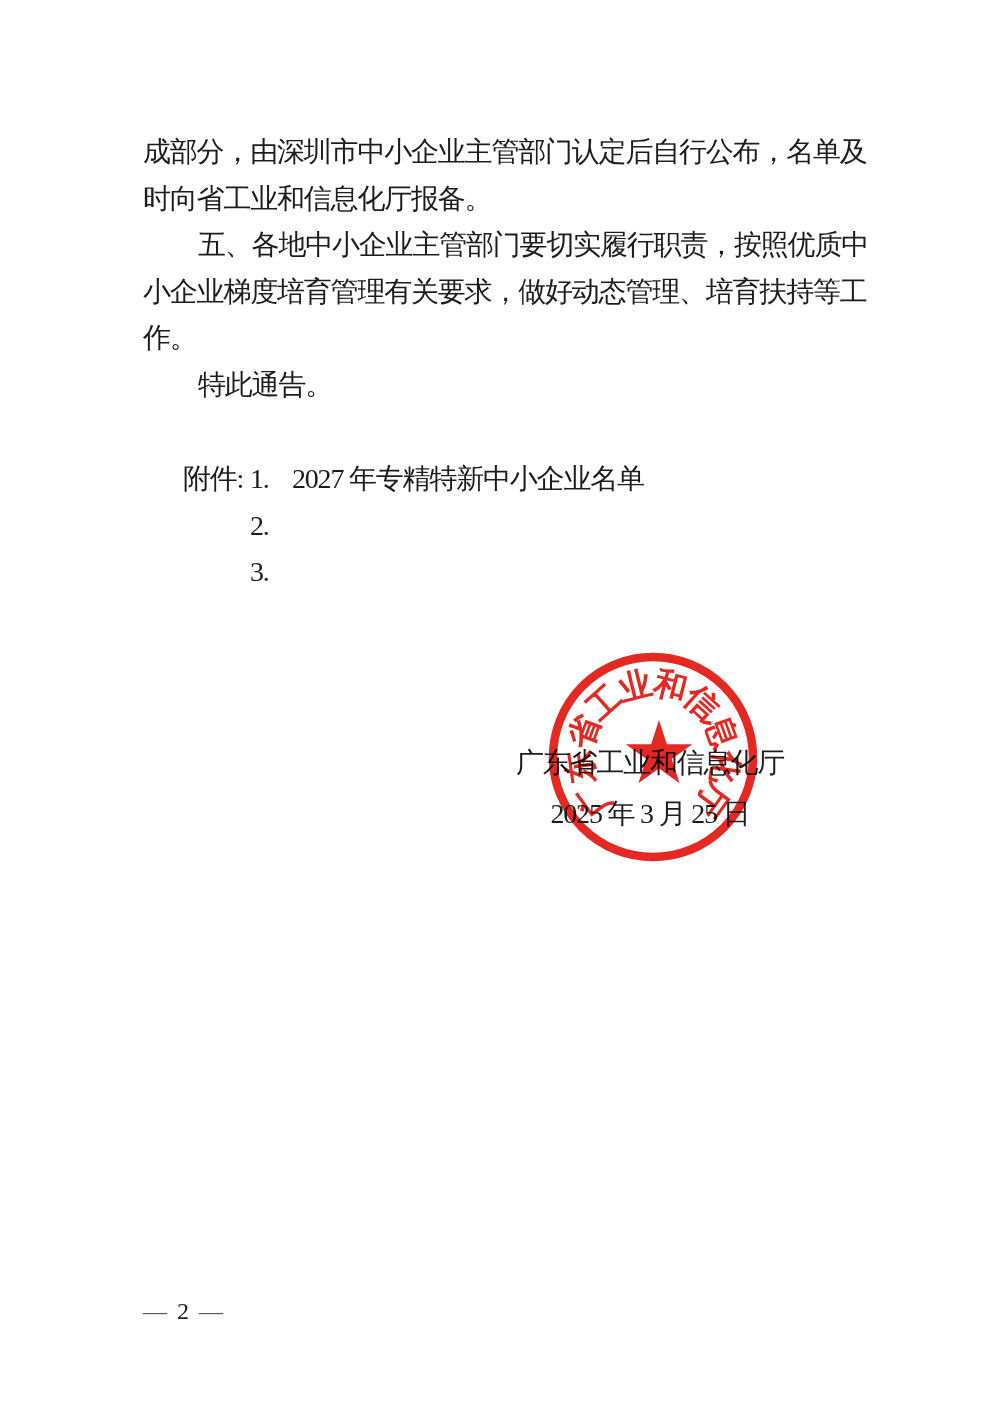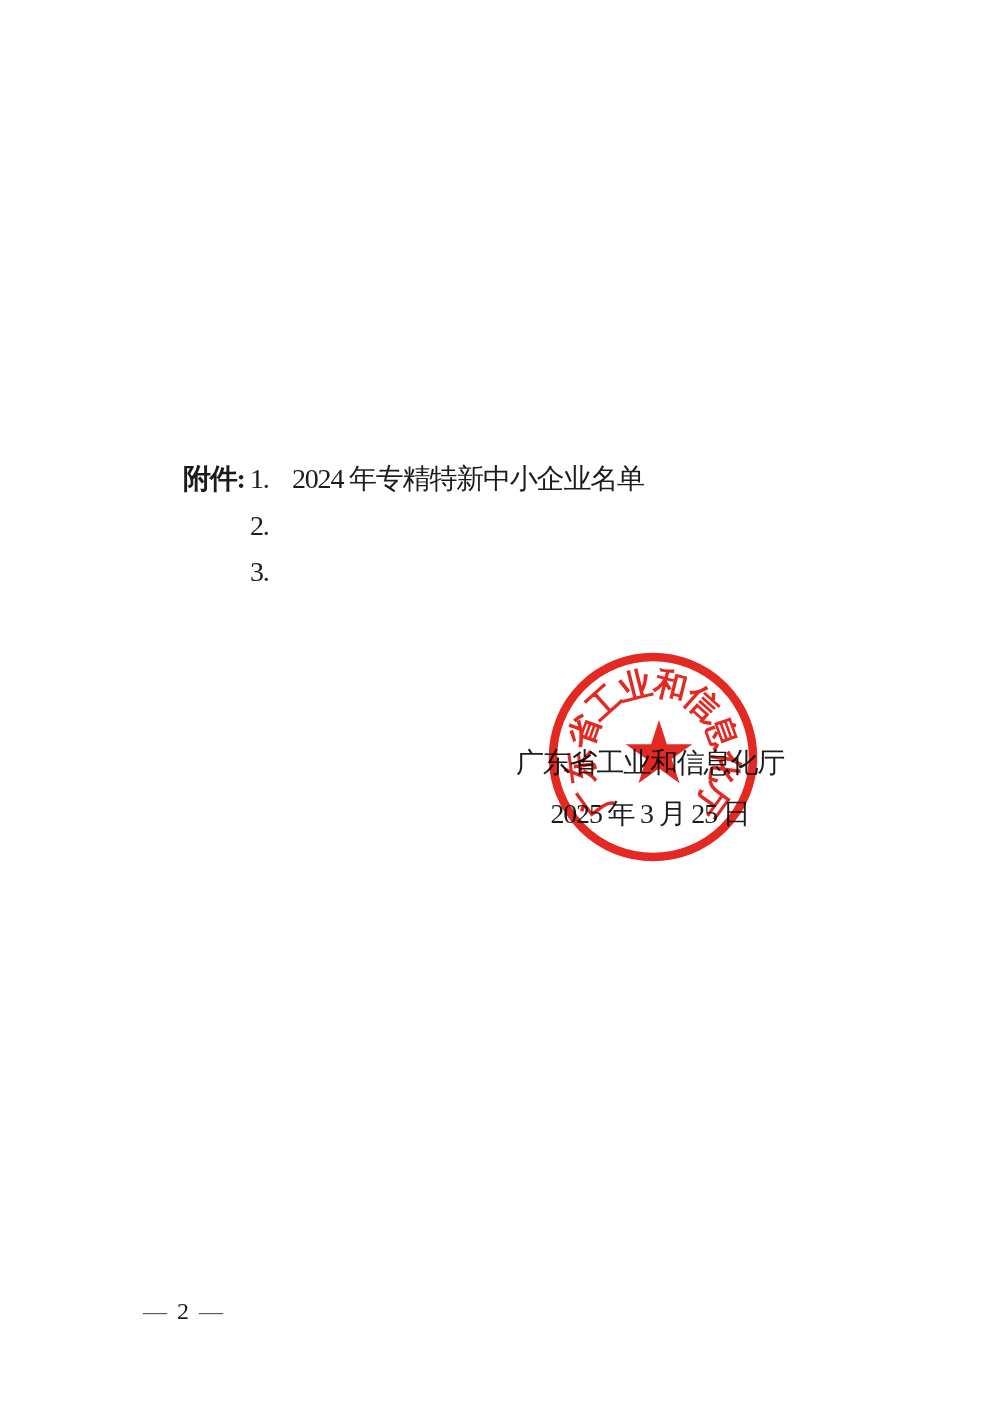--- a/index.html
+++ b/index.html
@@ -28,21 +28,21 @@
     white-space: nowrap; color: var(--text-black);
   }
   .body-line.indent { padding-left: 55px; }
   
   .attachments {
     position: absolute; left: 183px; top: 456px;
     font-size: 28px; line-height: 46.6px; letter-spacing: -1.2px;
     color: var(--text-black); white-space: nowrap;
   }
   .att-row { display: flex; }
-  .att-label { width: 67px; flex: 0 0 67px; font-weight: bold; }
+  .att-label { width: 67px; flex: 0 0 67px; }
   .att-row.cont { padding-left: 67px; }
   .att-num { width: 42px; flex: 0 0 42px; }
   
   .signature {
     position: absolute; left: 650px; top: 737px;
     transform: translateX(-50%);
     text-align: center; white-space: nowrap;
     font-size: 28px; line-height: 51px; letter-spacing: -1.2px;
     color: var(--text-black);
   }
@@ -68,26 +68,34 @@
     color: var(--text-black);
   }
   .page-footer .dash { color: var(--footer-gray); letter-spacing: 0; }
   .page-footer .num { margin: 0 10px; color: var(--text-black); }
 </style>
 </head>
 <body>
 
 <div class="page">
 
+  <div class="body-text">
+    <div class="body-line">成部分，由深圳市中小企业主管部门认定后自行公布，名单及</div>
+    <div class="body-line">时向省工业和信息化厅报备。</div>
+    <div class="body-line indent">五、各地中小企业主管部门要切实履行职责，按照优质中</div>
+    <div class="body-line">小企业梯度培育管理有关要求，做好动态管理、培育扶持等工</div>
+    <div class="body-line">作。</div>
+    <div class="body-line indent">特此通告。</div>
+  </div>
 
   <div class="attachments">
     <div class="att-row">
       <span class="att-label">附件:</span>
       <span class="att-num">1.</span>
-      <span class="att-title">2024 年专精特新中小企业名单</span>
+      <span class="att-title">2027 年专精特新中小企业名单</span>
     </div>
     <div class="att-row cont">
       <span class="att-num">2.</span>
     </div>
     <div class="att-row cont">
       <span class="att-num">3.</span>
     </div>
   </div>
 
   <div class="signature">

